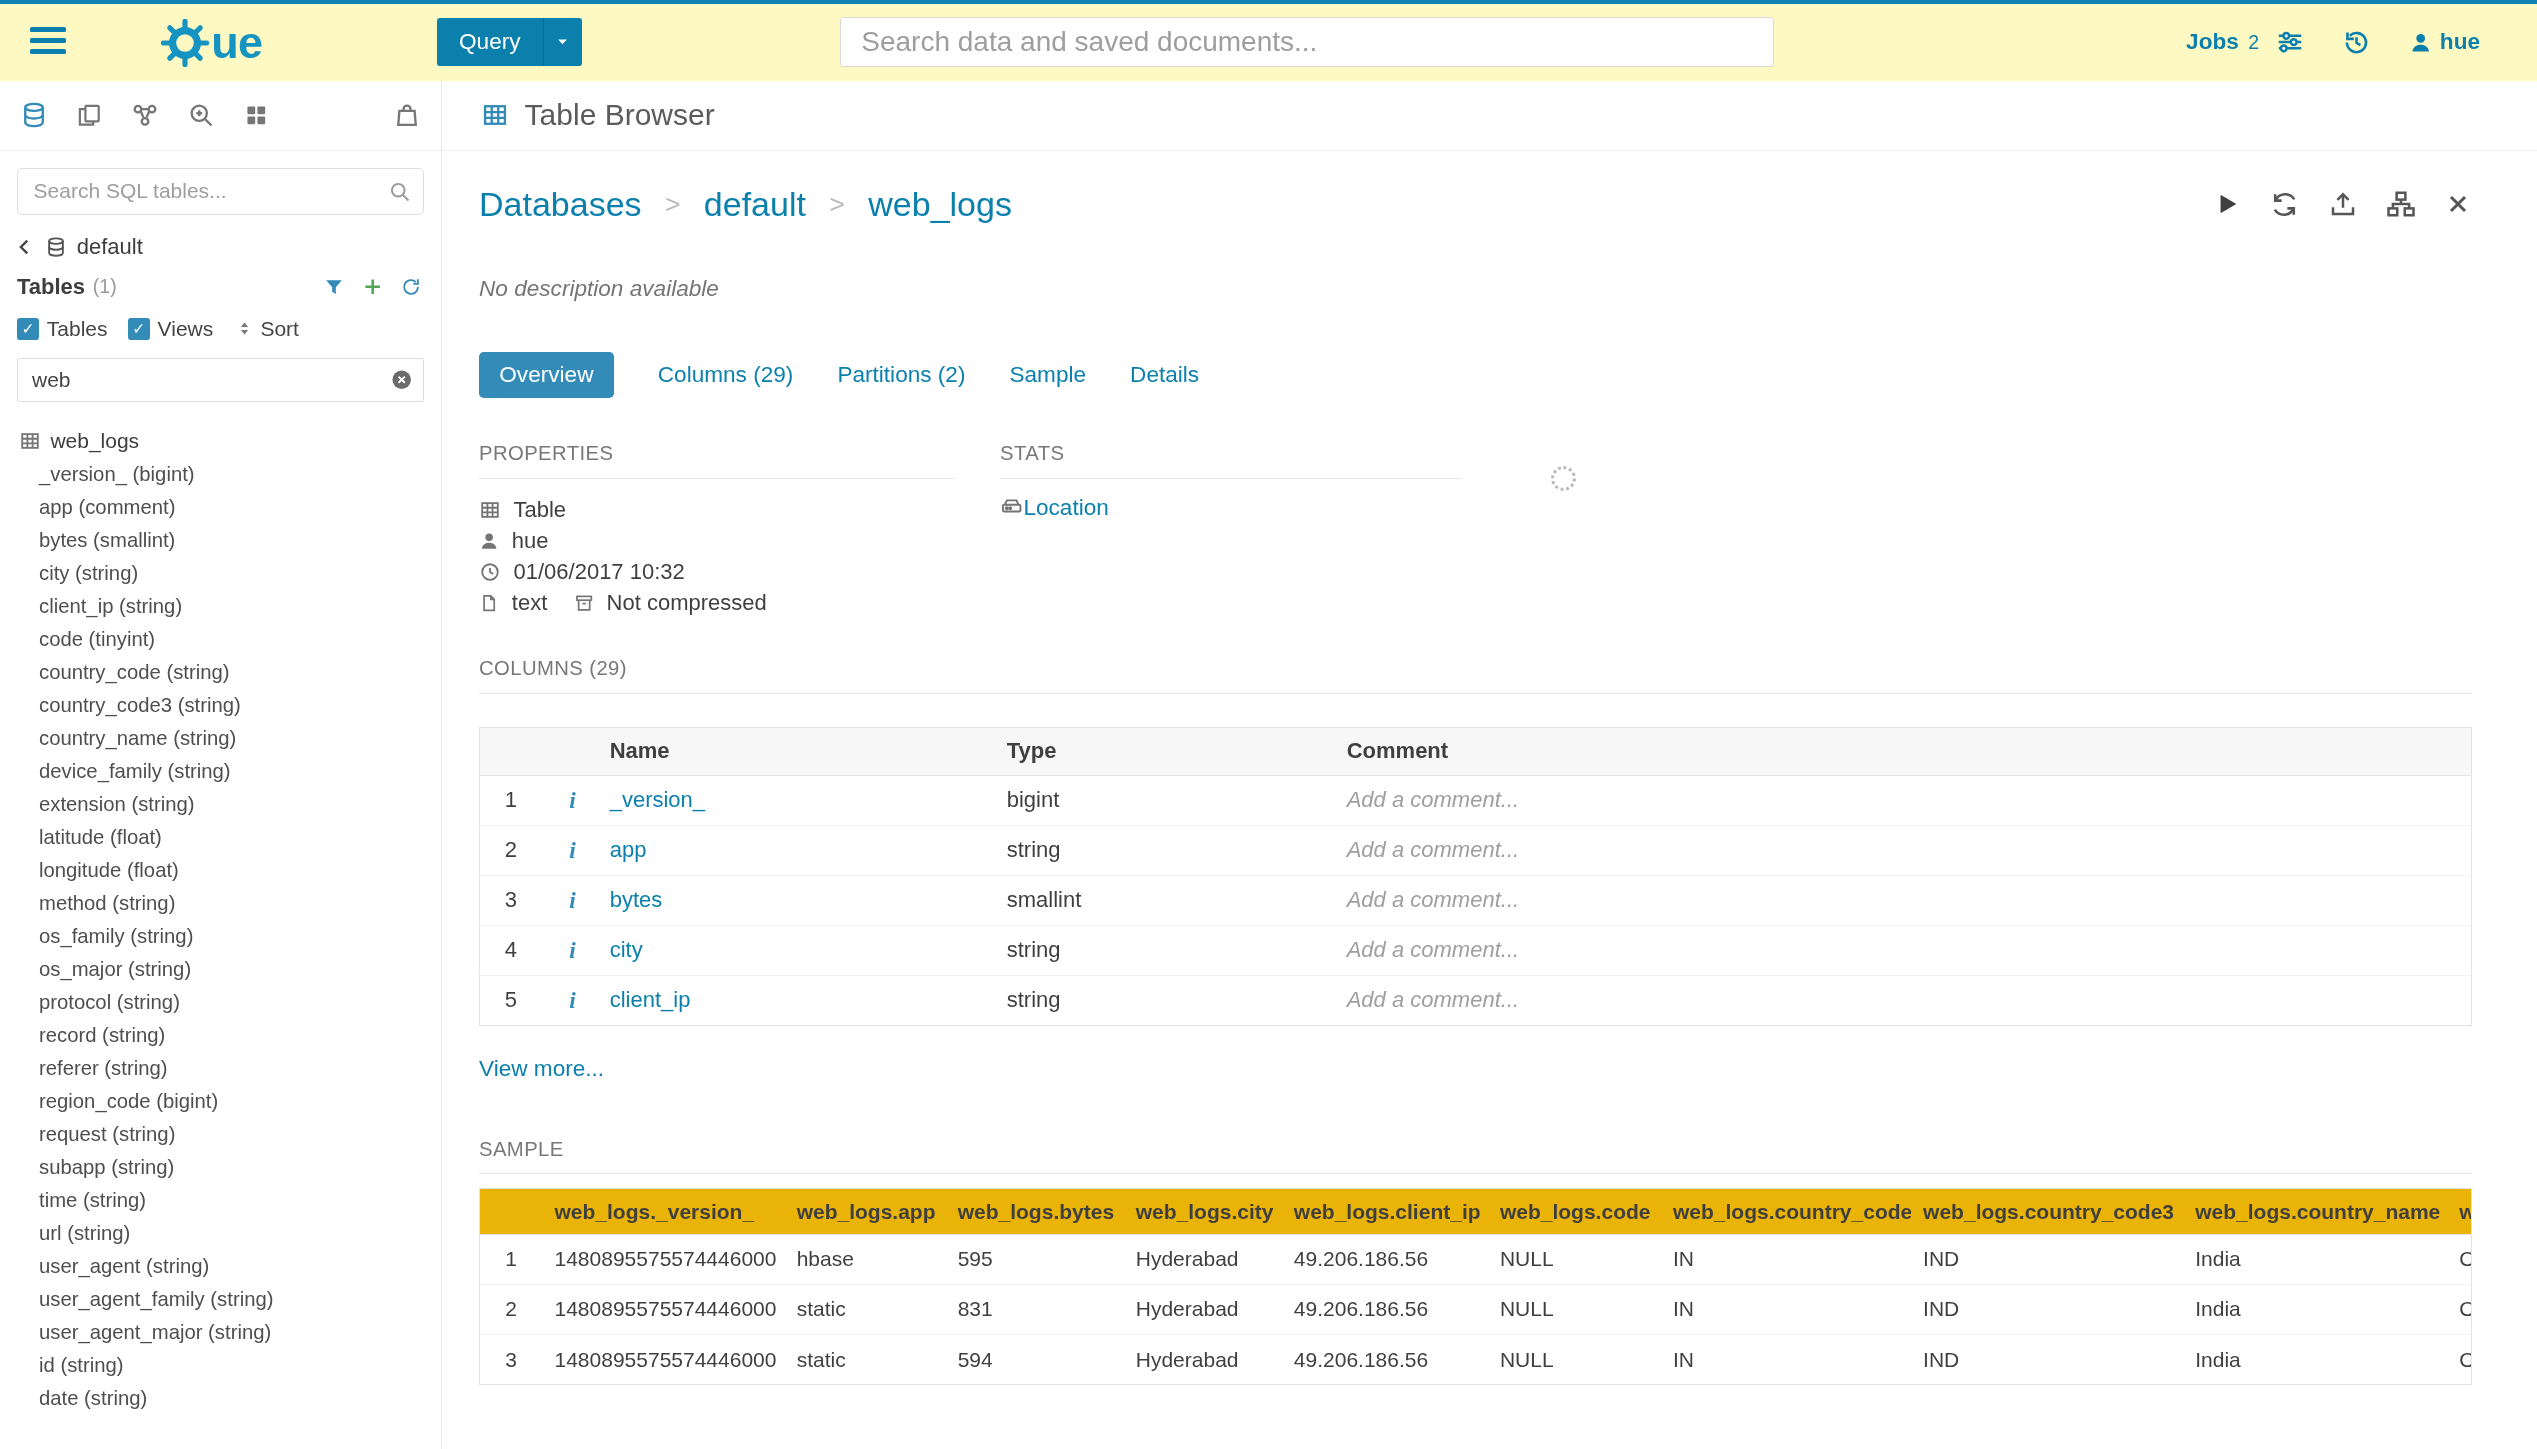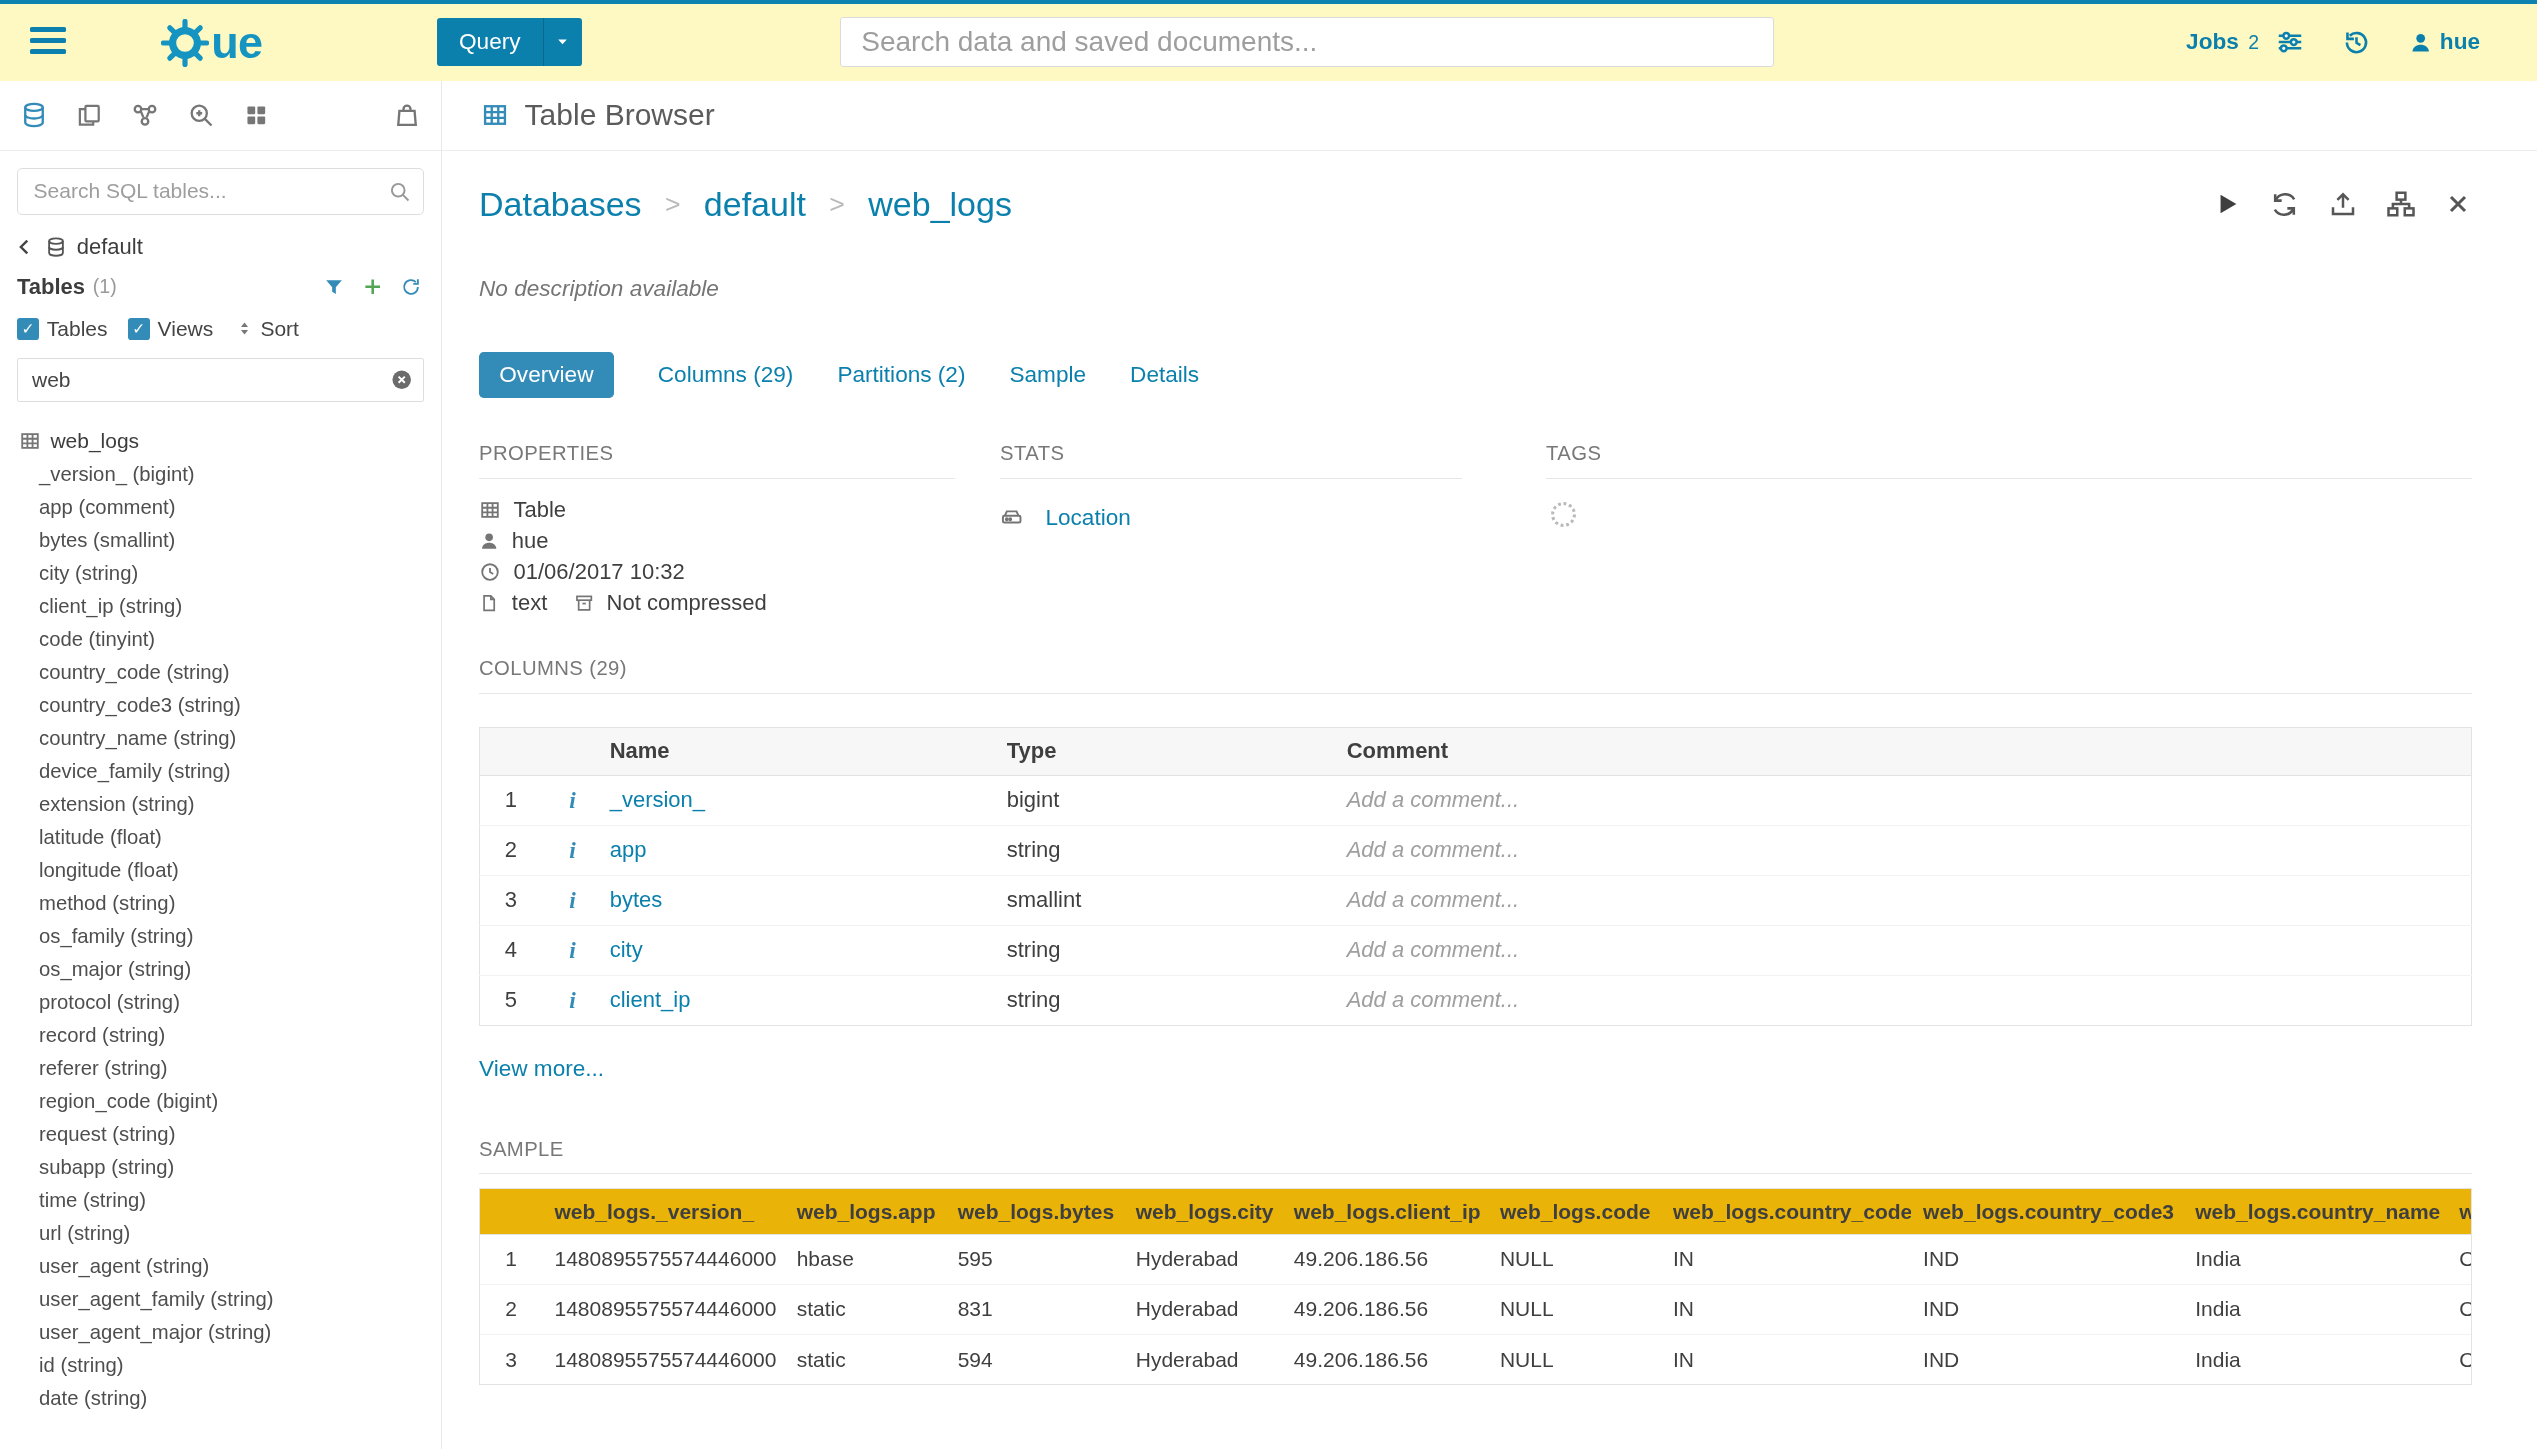--- a/index.html
+++ b/index.html
@@ -79,21 +79,21 @@
   .tab.active{background:#338bb8;color:#fff;padding:10.2px 20.3px;border-radius:4.7px}
   .overview{margin-top:44px;display:flex}
   .col-props{width:476px;margin-right:45px;flex:none}
   .col-stats{width:462px;margin-right:84px;flex:none}
   .col-tags{flex:1;min-width:0}
   .sec-h{font-size:20.3px;color:#787878;letter-spacing:0.4px;padding-bottom:12.5px;border-bottom:0.8px solid #e7e7e7}
   .prop-list{margin-top:15.6px}
   .prop-row{display:flex;align-items:center;gap:12.5px;height:31px;font-size:22px;color:#3f3f3f}
   .prop-row .ic{color:#757575}
   .gap-l{margin-left:14px}
-  .stats-row{margin-top:26px;display:flex;align-items:flex-end;gap:22px;font-size:22.6px}
+  .stats-row{margin-top:16px;display:flex;align-items:center;gap:0;font-size:22.6px}
   .stats-row .ic{color:#757575}
   .link{color:#0b80ad;cursor:pointer}
   .spinner{margin-top:23.4px;margin-left:4.7px;width:25px;height:25px;border:3.9px dotted #b9b9b9;border-radius:50%}
   .columns-sec{margin-top:39px}
   .cols-table{margin-top:33px;width:100%;border-collapse:collapse;border:0.8px solid #e3e3e3;font-size:22px;color:#3f3f3f}
   .cols-table th{background:#f7f7f7;border-bottom:0.8px solid #e3e3e3;text-align:left;font-weight:bold;height:48px;padding:0}
   .cols-table td{height:50px;padding:0;border-top:0.8px solid #f2f2f2}
   .cols-table tr:first-child td{border-top:none}
   .cols-table .num{width:62px;text-align:center;color:#3f3f3f}
   .cols-table .info{width:62px;text-align:center}
@@ -483,21 +483,20 @@
                   <circle cx="7" cy="12.5" r="1" fill="currentColor"></circle>
                   <circle cx="10.5" cy="12.5" r="1" fill="currentColor"></circle>
                   <path d="M5 9l2-4.5h10L19 9"></path>
                 </svg>
             </span>
             <span class="link">Location</span>
           </div>
         </div>
 
         <div class="col-tags">
-          <div class="sec-h">TAGS</div>
           <div class="spinner"></div>
         </div>
       </div>
 
       <div class="columns-sec">
         <div class="sec-h">COLUMNS (29)</div>
         <table class="cols-table">
           <thead>
             <tr>
               <th class="num"></th>

